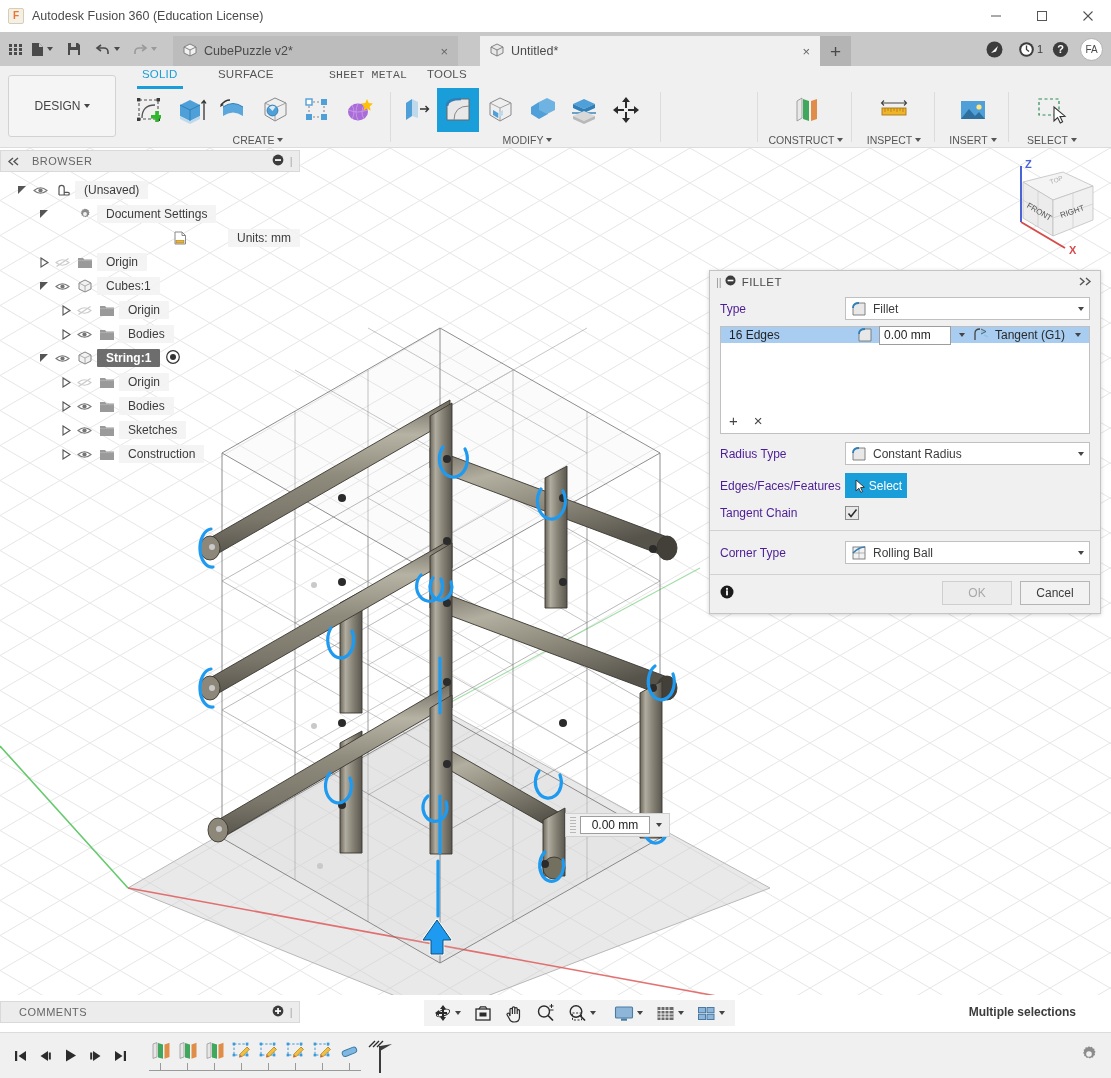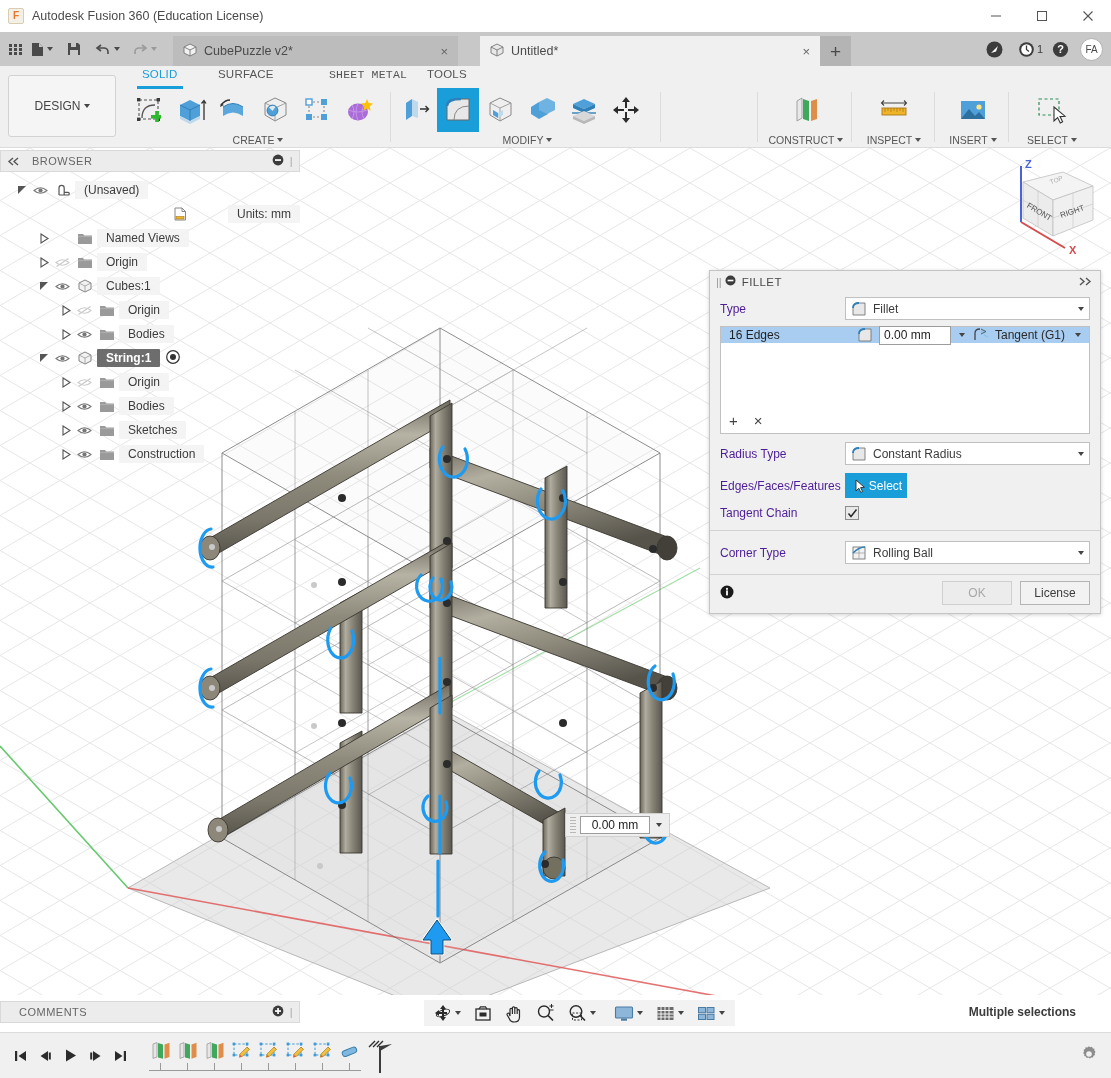--- a/index.html
+++ b/index.html
@@ -790,46 +790,46 @@
           </svg>
         </span>
         <span class="tico">
           <svg width="15" height="15" viewBox="0 0 15 15">
             <path d="M3 12 V5 a2.6 2.6 0 0 1 5.2 0 V12" fill="none" stroke="#555" stroke-width="1.2"></path>
             <path d="M3 12 h9 a1.3 1.3 0 0 0 0 -2.6 h-3.8" fill="none" stroke="#555" stroke-width="1.2"></path>
           </svg>
         </span>
         <span class="tlabel">(Unsaved)</span>
       </div>
+      <div class="trow" style="padding-left: 38px;">
+        <span class="arrow">
+          <svg width="11" height="11" viewBox="0 0 11 11">
+            <path d="M1 1 L9 1 L1 9 Z" fill="#555"></path>
+          </svg>
+        </span>
+        <span class="eye"></span>
+        <span class="tico">
+          <svg width="14" height="14" viewBox="0 0 20 20">
+            <path d="M10 2.2 l1.3 1.1 l1.7 -.5 l.8 1.6 l1.7 .4 l-.2 1.8 l1.3 1.2 l-1 1.5 l.5 1.7 l-1.6 .8 l-.5 1.7 l-1.8 -.1 l-1.3 1.2 l-1.5 -1 l-1.7 .5 l-.8 -1.6 l-1.7 -.4 l.1 -1.8 l-1.2 -1.3 l1 -1.5 l-.5 -1.7 l1.6 -.8 l.4 -1.7 l1.8 .2 z" fill="#8c8c8c"></path>
+            <circle cx="10" cy="10" r="2.8" fill="#f2f2f2"></circle>
+          </svg>
+        </span>
+        <span class="tlabel">Document Settings</span>
+      </div>
       <div class="trow" style="padding-left: 60px; justify-content: space-between;">
         <span class="arrow"></span>
         <span class="eye"></span>
         <span class="tico">
           <svg width="14" height="15" viewBox="0 0 14 15">
             <path d="M2 1 h7 l3.5 3.5 V13 H2 Z" fill="#fff" stroke="#888" stroke-width="1"></path>
             <path d="M9 1 v3.5 h3.5" fill="none" stroke="#888" stroke-width="1"></path>
             <rect x="3" y="9.5" width="8" height="2.5" fill="#f0b429" stroke="#a9781a" stroke-width=".6"></rect>
           </svg>
         </span>
         <span class="tlabel">Units: mm</span>
-      </div>
-      <div class="trow" style="padding-left: 38px;">
-        <span class="arrow">
-          <svg width="11" height="11" viewBox="0 0 11 11">
-            <path d="M2 1 L9 5.5 L2 10 Z" fill="none" stroke="#555" stroke-width="1.1"></path>
-          </svg>
-        </span>
-        <span class="eye"></span>
-        <span class="tico">
-          <svg width="16" height="13" viewBox="0 0 16 13">
-            <path d="M1 2 h5 l1.3 1.6 H15 V12 H1 Z" fill="#9a9a9a"></path>
-            <path d="M1 4.6 h14" stroke="#b5b5b5" stroke-width=".8"></path>
-          </svg>
-        </span>
-        <span class="tlabel">Named Views</span>
       </div>
       <div class="trow" style="padding-left: 38px;">
         <span class="arrow">
           <svg width="11" height="11" viewBox="0 0 11 11">
             <path d="M2 1 L9 5.5 L2 10 Z" fill="none" stroke="#555" stroke-width="1.1"></path>
           </svg>
         </span>
         <span class="eye">
           <svg width="15" height="11" viewBox="0 0 15 11">
             <path d="M1 5.5 Q7.5 0 14 5.5 Q7.5 11 1 5.5 Z" fill="none" stroke="#cccccc" stroke-width="1.1"></path>
@@ -1134,21 +1134,21 @@
   <div class="dlg-foot">
     <span>
       <svg width="14" height="14" viewBox="0 0 14 14">
           <circle cx="7" cy="7" r="6.5" fill="#1b1b1b"></circle>
           <rect x="6.1" y="5.4" width="1.8" height="5" fill="#fff"></rect>
           <rect x="6.1" y="2.9" width="1.8" height="1.9" fill="#fff"></rect>
         </svg>
     </span>
     <span style="margin-left:auto;"></span>
     <div class="btn disabled">OK</div>
-    <div class="btn">License</div>
+    <div class="btn">Cancel</div>
   </div>
 </div>
 
 <div id="multisel">Multiple selections</div>
 
 <div id="comments">
   <span class="c-title">COMMENTS</span>
   <span class="c-right">
     <span>
       <svg width="12" height="12" viewBox="0 0 12 12">

